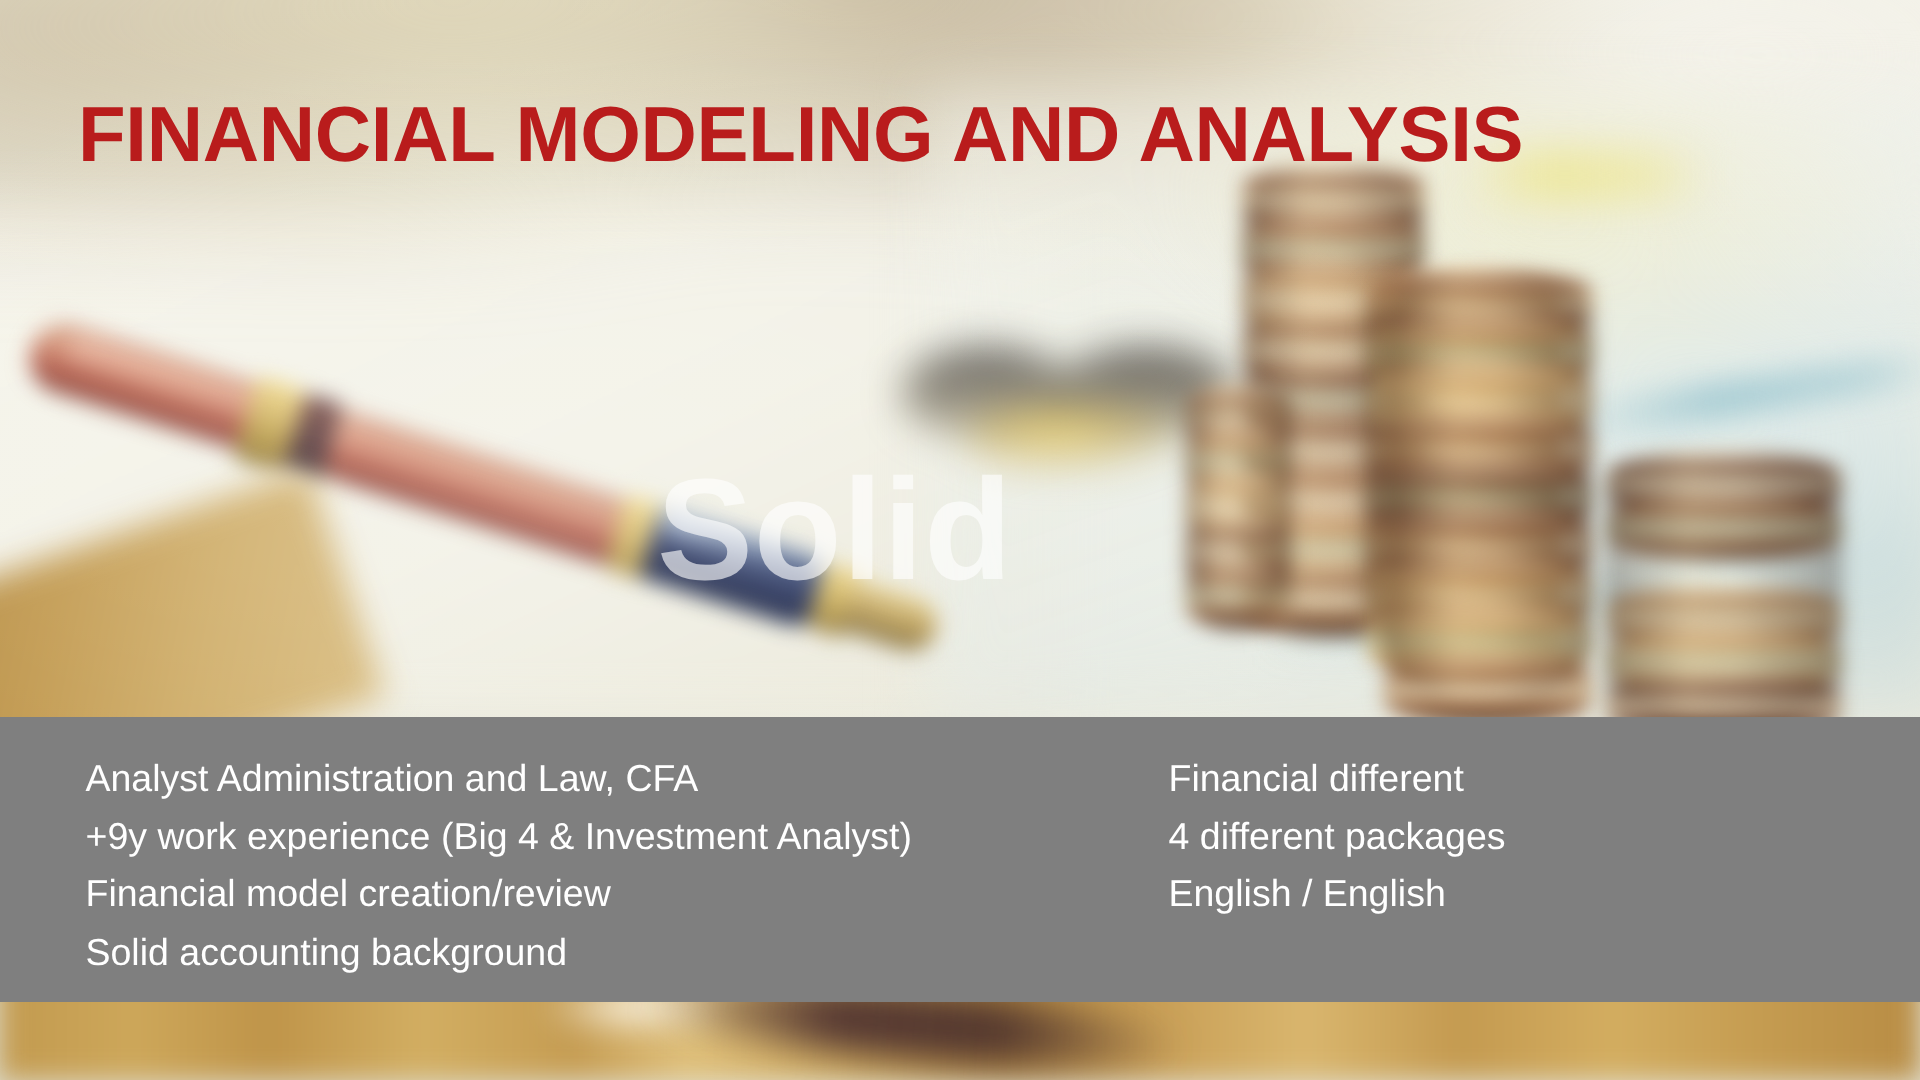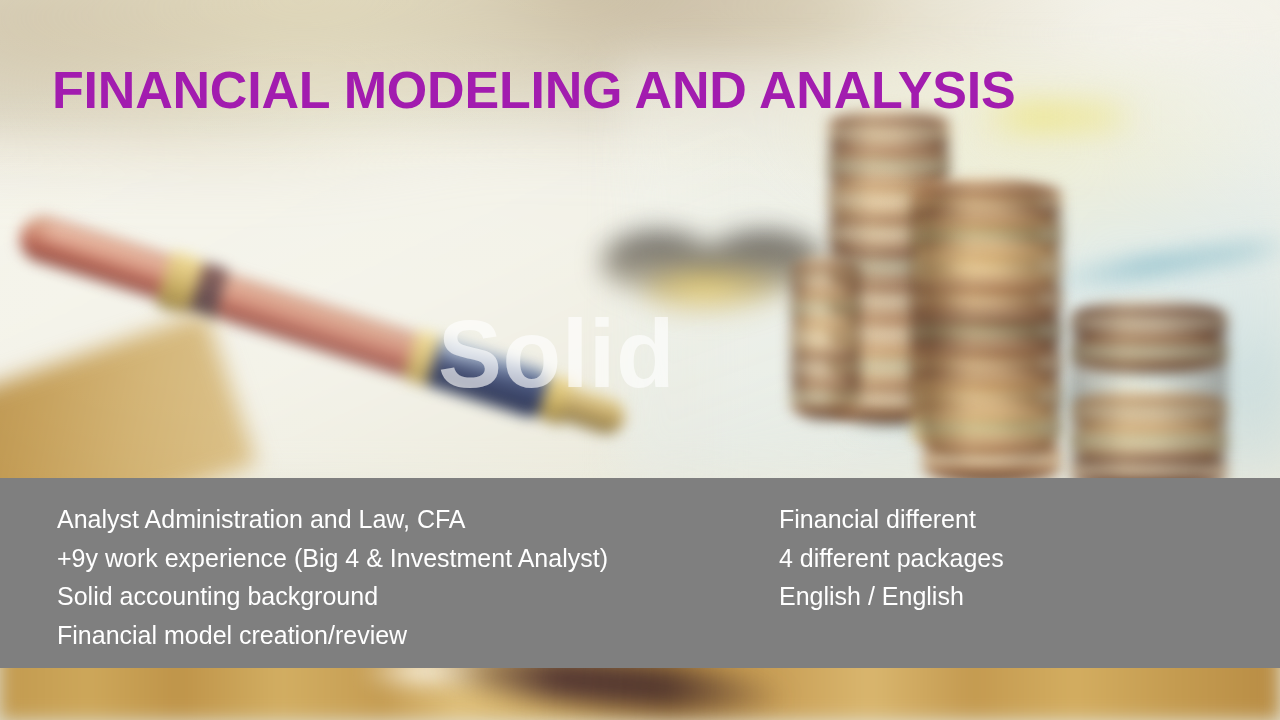--- a/index.html
+++ b/index.html
@@ -267,21 +267,21 @@
     pointer-events: none;
   }
 
   
   .title {
     position: absolute;
     left: 52px; top: 62px;
     font-size: 52px;
     font-weight: 700;
     letter-spacing: -0.2px;
-    color: #a21caf;
+    color: #b91c1c;
     white-space: nowrap;
     line-height: 1.1;
   }
 
   .watermark {
     position: absolute;
     left: 438px; top: 300px;
     width: 430px;
     font-size: 96px;
     font-weight: 700;
@@ -407,22 +407,22 @@
 
   <div class="watermark">Solid</div>
 
   <div class="title">FINANCIAL MODELING AND ANALYSIS</div>
 
   <div class="info-bar">
 
     <div class="col col-left">
       <span class="line">Analyst Administration and Law, CFA</span>
       <span class="line">+9y work experience (Big 4 &amp;  Investment Analyst)</span>
+      <span class="line">Financial model creation/review</span>
       <span class="line">Solid accounting background</span>
-      <span class="line">Financial model creation/review</span>
     </div>
 
     <div class="col col-right">
       <span class="line">Financial different</span>
       <span class="line">4 different packages</span>
       <span class="line">English / English</span>
     </div>
 
   </div>
 

